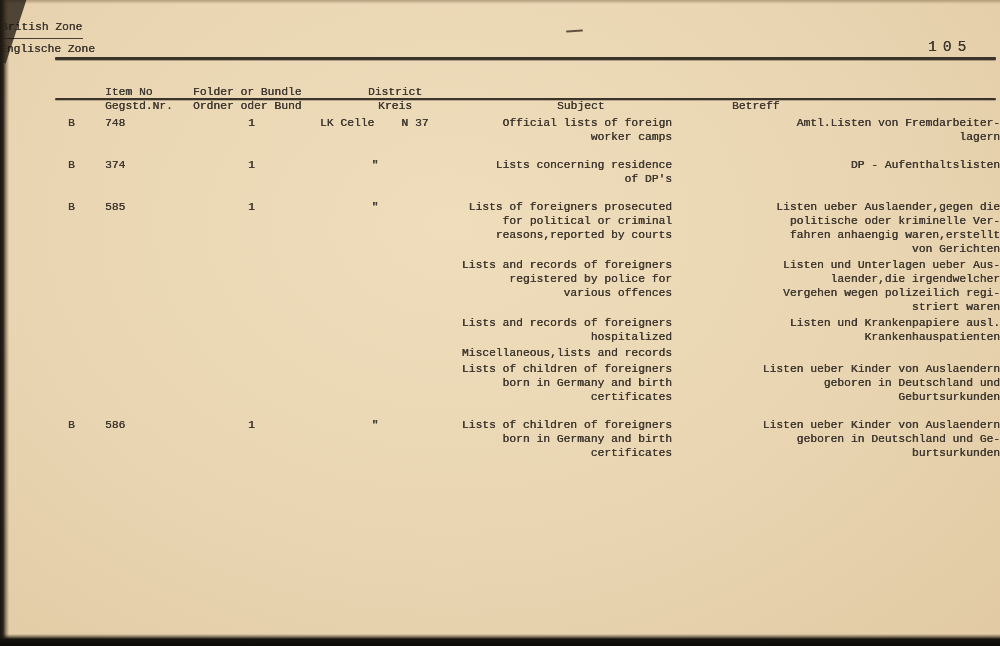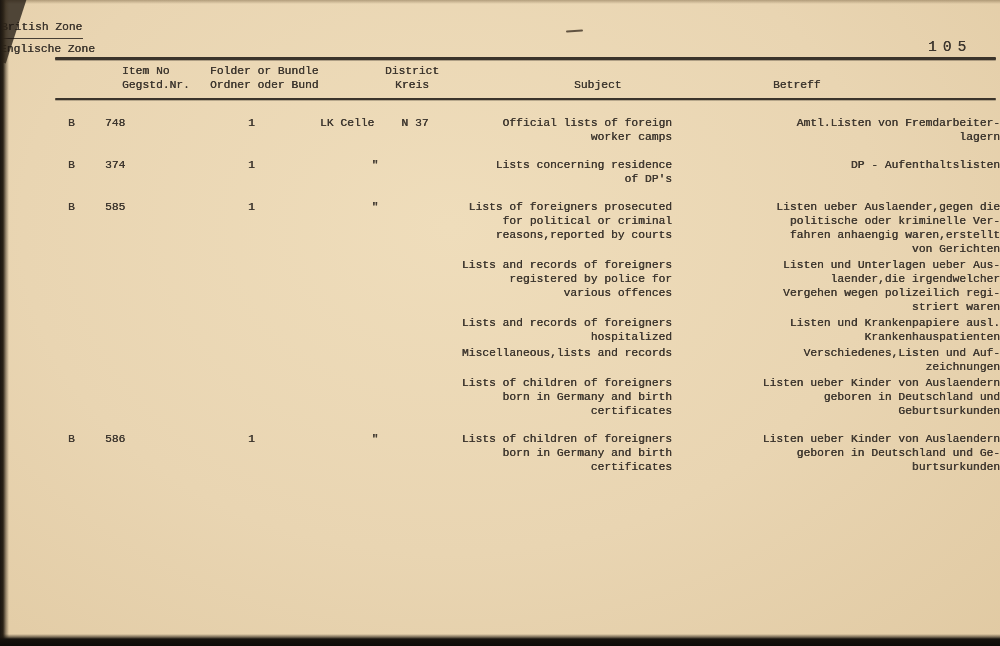--- a/index.html
+++ b/index.html
@@ -26,26 +26,26 @@
 
   .title-wrap{position:absolute;top:17px;left:0;width:940px;text-align:left;line-height:20px;}
   .title-en{display:inline-block;border-bottom:1.5px solid #473f35;padding:0 1px 1px 1px;}
   .page-num{position:absolute;top:20px;left:928px;font-size:14.5px;letter-spacing:6px;line-height:18px;margin-top:18px;}
 
   .rule{position:absolute;left:55px;width:941px;background:#3b342b;border-radius:1px;}
   .rule-top{top:57px;height:2.5px;box-shadow:0 1px 0 rgba(59,52,43,.35);}
   .rule-mid{top:98px;height:2px;box-shadow:0 1px 0 rgba(59,52,43,.3);}
 
   .grid{display:grid;grid-template-columns:68px 37px 88px 117px 130px 1fr;}
-  .header-row{position:absolute;top:64px;left:17px;width:956px;align-items:end;}
+  .header-row{position:absolute;top:64px;left:0;width:956px;align-items:end;}
   .hcell{white-space:pre-line;}
-  .h-right{display:grid;grid-template-columns:232px 1fr;gap:24px;}
+  .h-right{display:grid;grid-template-columns:232px 1fr;}
   .h-subject{padding-left:117px;}
   .h-betreff{padding-left:60px;}
-  .h-district{text-align:center;padding-left:40px;}
+  .h-district{text-align:center;padding-left:40px;margin-top:21px;}
 
   .tbody{position:absolute;top:116px;left:0;width:1000px;}
   .row{margin-bottom:12px;align-items:start;}
   .cell-folder{text-align:center;}
   .cell-district{text-align:center;white-space:pre;}
   .cell-district.left{text-align:left;padding-left:10px;}
   .entries{display:block;}
   .entry{display:flex;margin-bottom:2px;text-align:right;}
   .e-subject{width:232px;flex:none;white-space:pre-line;}
   .e-betreff{flex:1;white-space:pre-line;}
@@ -139,22 +139,20 @@
 striert waren</div>
         </div>
         <div class="entry">
           <div class="e-subject">Lists and records of foreigners
 hospitalized</div>
           <div class="e-betreff">Listen und Krankenpapiere ausl.
 Krankenhauspatienten</div>
         </div>
         <div class="entry">
           <div class="e-subject">Miscellaneous,lists and records</div>
-          <div class="e-betreff">Verschiedenes,Listen und Auf-
-zeichnungen</div>
         </div>
         <div class="entry">
           <div class="e-subject">Lists of children of foreigners
 born in Germany and birth
 certificates</div>
           <div class="e-betreff">Listen ueber Kinder von Auslaendern
 geboren in Deutschland und
 Geburtsurkunden</div>
         </div>
       </div>

